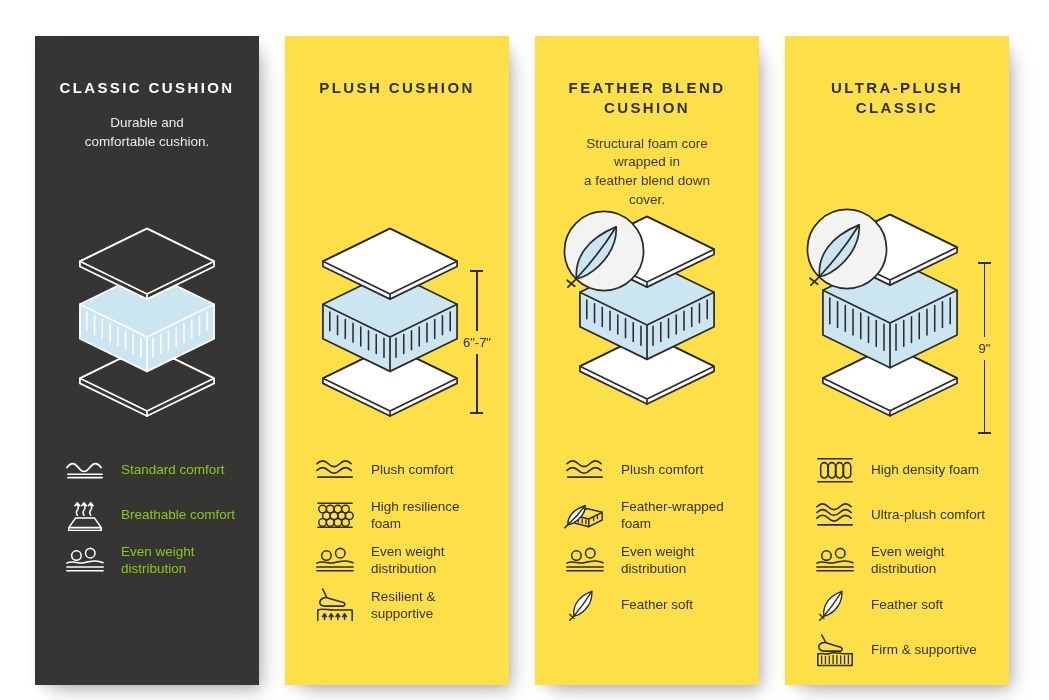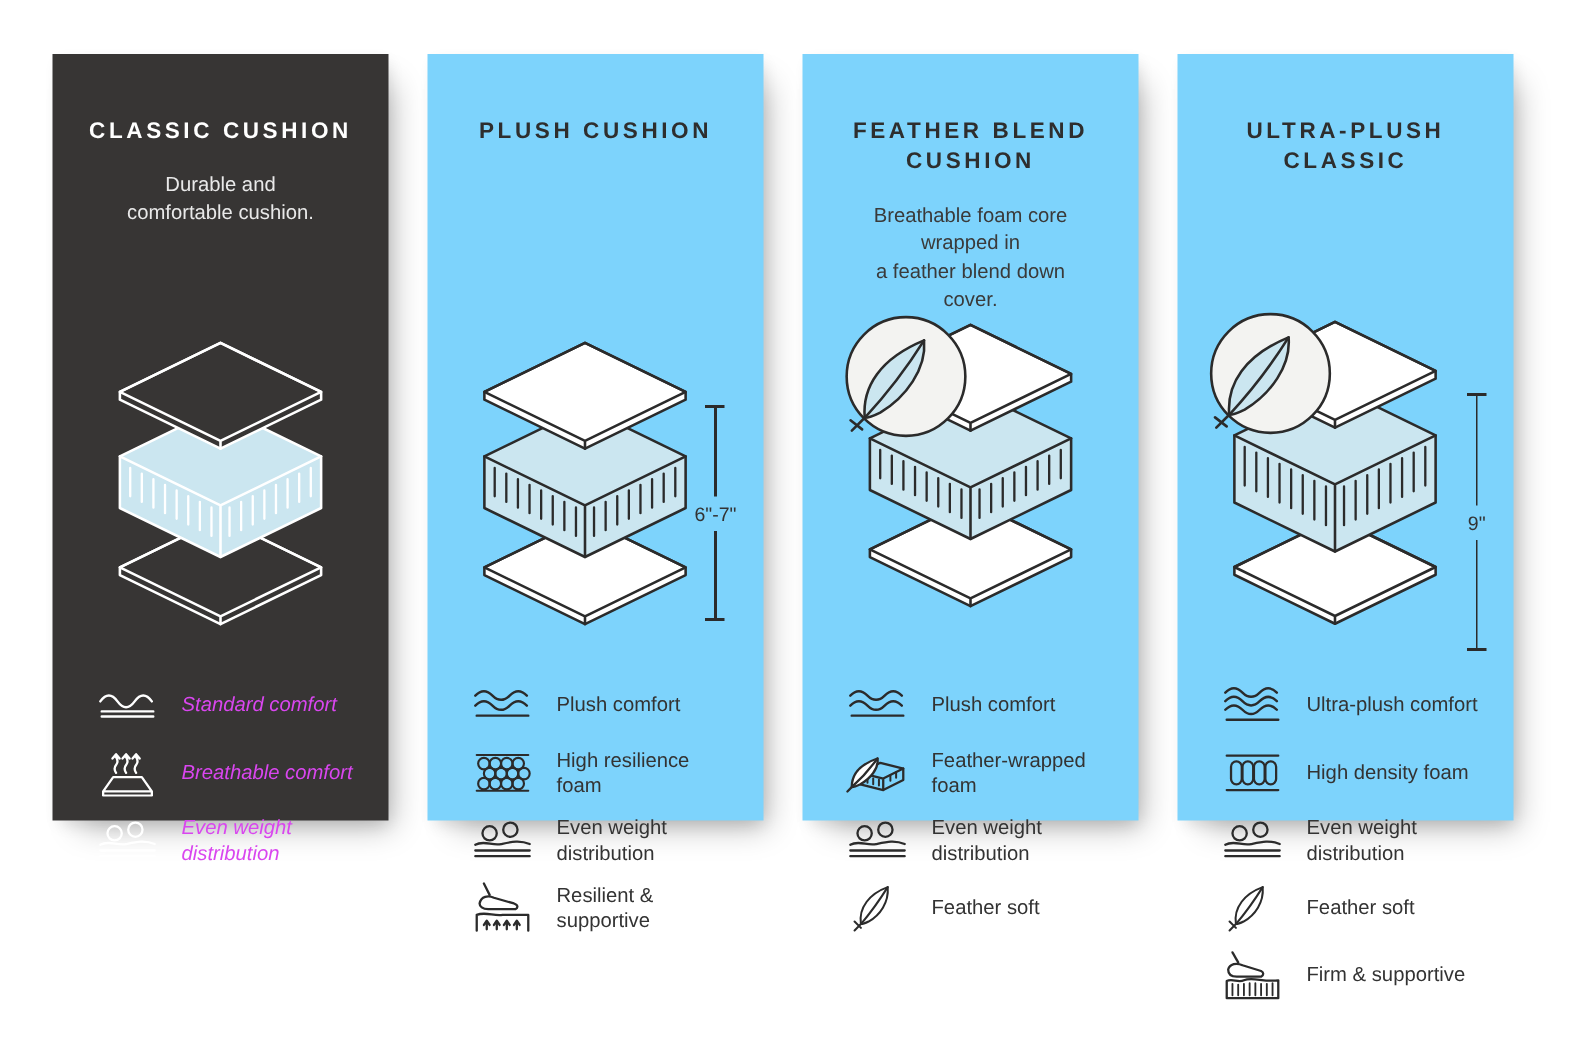--- a/index.html
+++ b/index.html
@@ -2,25 +2,25 @@
 <html><head>
 <meta charset="utf-8">
 <style>
   html,body{margin:0;padding:0;}
   body{
     width:1049px;height:700px;background:#ffffff;
     font-family:"Liberation Sans", sans-serif;overflow:hidden;
   }
   .canvas{display:flex;gap:26px;padding:36px 35px 37px;box-sizing:border-box;}
   .column{
-    width:224px;height:511px;box-sizing:border-box;flex:0 0 224px;
+    width:224px;height:649px;box-sizing:border-box;flex:0 0 224px;
     padding:42px 16px 0;
     box-shadow:10px 12px 20px -8px rgba(0,0,0,.28), 2px 4px 10px -2px rgba(0,0,0,.12);
   }
-  .column.light{background:#7dd3fc;color:#333333;
+  .column.light{background:#fde047;color:#333333;
     --plate:#ffffff;--ln:#2b2b2b;--slab:#cbe6f0;--circle:#f3f3f1;}
   .column.dark{background:#373534;color:#f1f1f1;
     --plate:#373534;--ln:#ffffff;--slab:#cbe6f0;--circle:#373534;}
   .head{height:126px;text-align:center;}
   .title{
     margin:0 0 14px;font-size:15px;font-weight:bold;letter-spacing:2.4px;
     white-space:pre-line;line-height:1.35;color:inherit;
   }
   .dark .title{color:#ffffff;}
   .light .title{color:#2e2e2e;}
@@ -38,21 +38,21 @@
   }
   .measure .cap{width:13px;height:2px;background:#2b2b2b;}
   .measure .mline{width:1.5px;background:#2b2b2b;flex:1;}
   .measure .mlabel{font-size:13px;color:#333333;padding:4px 0;white-space:nowrap;}
   .measure.m-tall{top:58px;height:172px;}
   .features{list-style:none;margin:4px 0 0;padding:0 0 0 12px;}
   .feature{display:flex;align-items:center;gap:14px;min-height:36px;margin-bottom:9px;}
   .fico{flex:0 0 44px;width:44px;display:flex;justify-content:center;align-items:center;}
   .fico svg{width:42px;}
   .flabel{font-size:13.5px;line-height:1.28;white-space:pre-line;color:inherit;}
-  .dark .flabel{color:#d946ef;font-style:italic;}
+  .dark .flabel{color:#84cc16;}
   .sprite{position:absolute;width:0;height:0;overflow:hidden;}
 </style>
 </head>
 <body>
 
 <svg class="sprite" xmlns="http://www.w3.org/2000/svg" aria-hidden="true">
   <symbol id="cushion-basic" viewBox="0 0 200 236">
     <g stroke="var(--ln)" stroke-width="2" stroke-linejoin="round" stroke-linecap="round">
       <path fill="var(--plate)" d="M22,184 L100,146 L178,184 L178,190 L100,228 L22,190 Z"></path>
       <path fill="none" d="M22,184 L100,146 L178,184 L100,222 L22,184 M100,222 L100,228"></path>
@@ -287,21 +287,21 @@
         <span class="flabel">Resilient &amp;
 supportive</span>
       </li>
     </ul>
   </section>
 
   <section class="column light">
     <div class="head">
       <h2 class="title">FEATHER BLEND
 CUSHION</h2>
-      <p class="desc">Breathable foam core wrapped in
+      <p class="desc">Structural foam core wrapped in
 a feather blend down cover.</p>
     </div>
     <div class="illus">
       <svg class="cushion-svg badge" viewBox="0 0 200 236">
           <use href="#cushion-feather"></use>
         </svg>
     </div>
     <ul class="features">
       <li class="feature">
         <span class="fico">
@@ -353,36 +353,36 @@
         <i class="cap"></i>
         <i class="mline"></i>
         <span class="mlabel">9"</span>
         <i class="mline"></i>
         <i class="cap"></i>
       </div>
     </div>
     <ul class="features">
       <li class="feature">
         <span class="fico">
+            <svg viewBox="0 0 44 32">
+              <use href="#ic-density"></use>
+            </svg>
+          </span>
+        <span class="flabel">High density foam</span>
+      </li>
+      <li class="feature">
+        <span class="fico">
             <svg viewBox="0 0 44 30">
               <use href="#ic-wave-3"></use>
             </svg>
           </span>
         <span class="flabel">Ultra-plush comfort</span>
       </li>
       <li class="feature">
         <span class="fico">
-            <svg viewBox="0 0 44 32">
-              <use href="#ic-density"></use>
-            </svg>
-          </span>
-        <span class="flabel">High density foam</span>
-      </li>
-      <li class="feature">
-        <span class="fico">
             <svg viewBox="0 0 44 30">
               <use href="#ic-evenweight"></use>
             </svg>
           </span>
         <span class="flabel">Even weight
 distribution</span>
       </li>
       <li class="feature">
         <span class="fico">
             <svg viewBox="0 0 40 40" style="width:34px">

